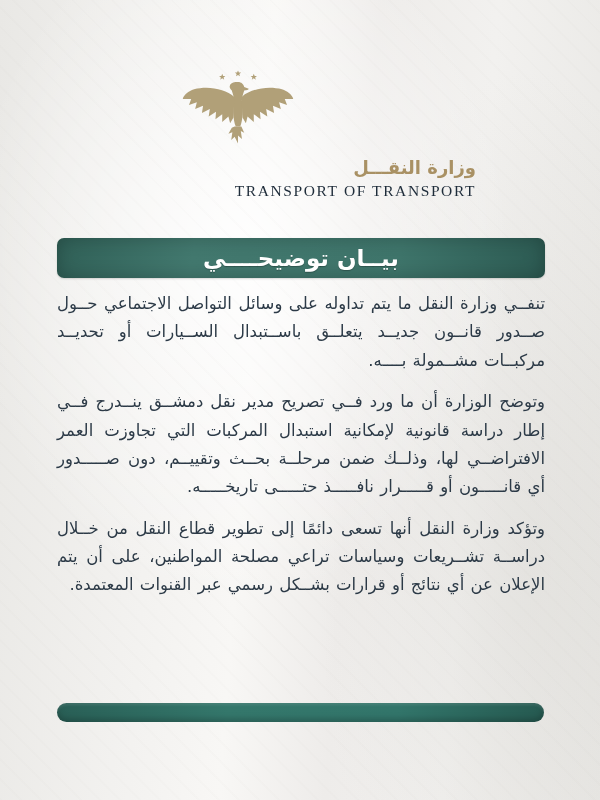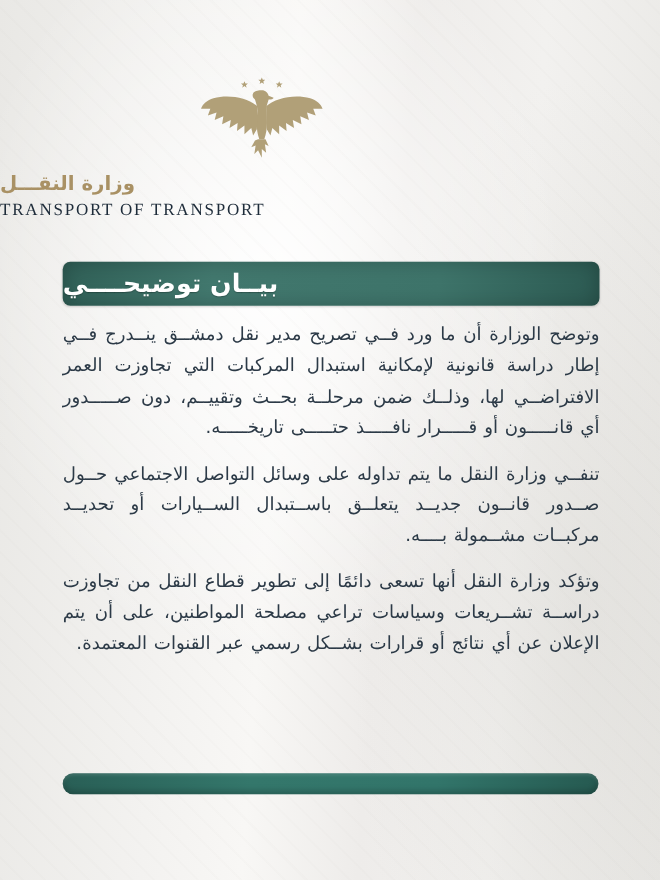--- a/index.html
+++ b/index.html
@@ -14,38 +14,38 @@
       radial-gradient(ellipse 440px 560px at 40% 32%, rgba(255,255,255,.9), rgba(255,255,255,0) 62%),
       radial-gradient(ellipse 300px 700px at 88% 70%, rgba(210,208,203,.35), rgba(255,255,255,0) 70%),
       linear-gradient(94deg,#e9e8e5 0%,#f3f2f0 28%,#f8f7f5 42%,#eeecea 58%,#f2f1ef 76%,#e9e8e5 100%);
   }
   .page::before{
     content:"";position:absolute;inset:0;pointer-events:none;
     background:repeating-linear-gradient(45deg, rgba(170,165,155,.028) 0 2px, rgba(255,255,255,0) 2px 14px);
   }
 
   
-  .header{position:absolute;top:0;left:0;width:476px;text-align:left;}
+  .header{position:absolute;top:0;left:0;width:476px;text-align:right;}
   .emblem{display:block;margin:70px auto 0;width:124px;height:86px;}
   .ministry-ar{
     margin-top:2px;font-size:18px;font-weight:bold;color:#a99164;
     direction:rtl;letter-spacing:0;line-height:1.1;
   }
   .ministry-en{
     margin-top:4px;font-family:"Liberation Serif", serif;
     font-size:15.5px;color:#1e2c3a;letter-spacing:1.6px;line-height:1.1;
   }
 
   
   .banner{
     position:absolute;top:238px;left:57px;right:55px;height:40px;
     border-radius:7px;
     background:linear-gradient(100deg,#306057 0%,#42786e 28%,#3e746a 70%,#2c5a52 100%);
     box-shadow:inset 0 0 18px rgba(0,0,0,.22), 0 1px 2px rgba(0,0,0,.15);
-    display:flex;align-items:center;
+    display:flex;align-items:center;justify-content:center;
   }
   .banner h1{
     margin:0;color:#ffffff;font-size:23px;font-weight:bold;
     direction:rtl;line-height:1;letter-spacing:0;
     text-shadow:0 1px 1px rgba(0,0,0,.25);
   }
 
   
   .content{
     position:absolute;top:290px;left:57px;right:55px;
@@ -99,20 +99,20 @@
     </svg>
     <div class="ministry-ar">وزارة النقـــل</div>
     <div class="ministry-en">TRANSPORT OF TRANSPORT</div>
   </div>
 
   <div class="banner">
     <h1>بيــان توضيحــــي</h1>
   </div>
 
   <main class="content">
+    <p>تنفــي وزارة النقل ما يتم تداوله على وسائل التواصل الاجتماعي حــول صــدور قانــون جديــد يتعلــق باســتبدال الســيارات أو تحديــد مركبــات مشــمولة بــــه.</p>
     <p>وتوضح الوزارة أن ما ورد فــي تصريح مدير نقل دمشــق ينــدرج فــي إطار دراسة قانونية لإمكانية استبدال المركبات التي تجاوزت العمر الافتراضــي لها، وذلــك ضمن مرحلــة بحــث وتقييــم، دون صـــــدور أي قانـــــون أو قـــــرار نافـــــذ حتـــــى تاريخـــــه.</p>
-    <p>تنفــي وزارة النقل ما يتم تداوله على وسائل التواصل الاجتماعي حــول صــدور قانــون جديــد يتعلــق باســتبدال الســيارات أو تحديــد مركبــات مشــمولة بــــه.</p>
-    <p>وتؤكد وزارة النقل أنها تسعى دائمًا إلى تطوير قطاع النقل من تجاوزت دراســة تشــريعات وسياسات تراعي مصلحة المواطنين، على أن يتم الإعلان عن أي نتائج أو قرارات بشــكل رسمي عبر القنوات المعتمدة.</p>
+    <p>وتؤكد وزارة النقل أنها تسعى دائمًا إلى تطوير قطاع النقل من خــلال دراســة تشــريعات وسياسات تراعي مصلحة المواطنين، على أن يتم الإعلان عن أي نتائج أو قرارات بشــكل رسمي عبر القنوات المعتمدة.</p>
   </main>
 
   <div class="footer-bar"></div>
 
 </div>
 
 </body></html>

